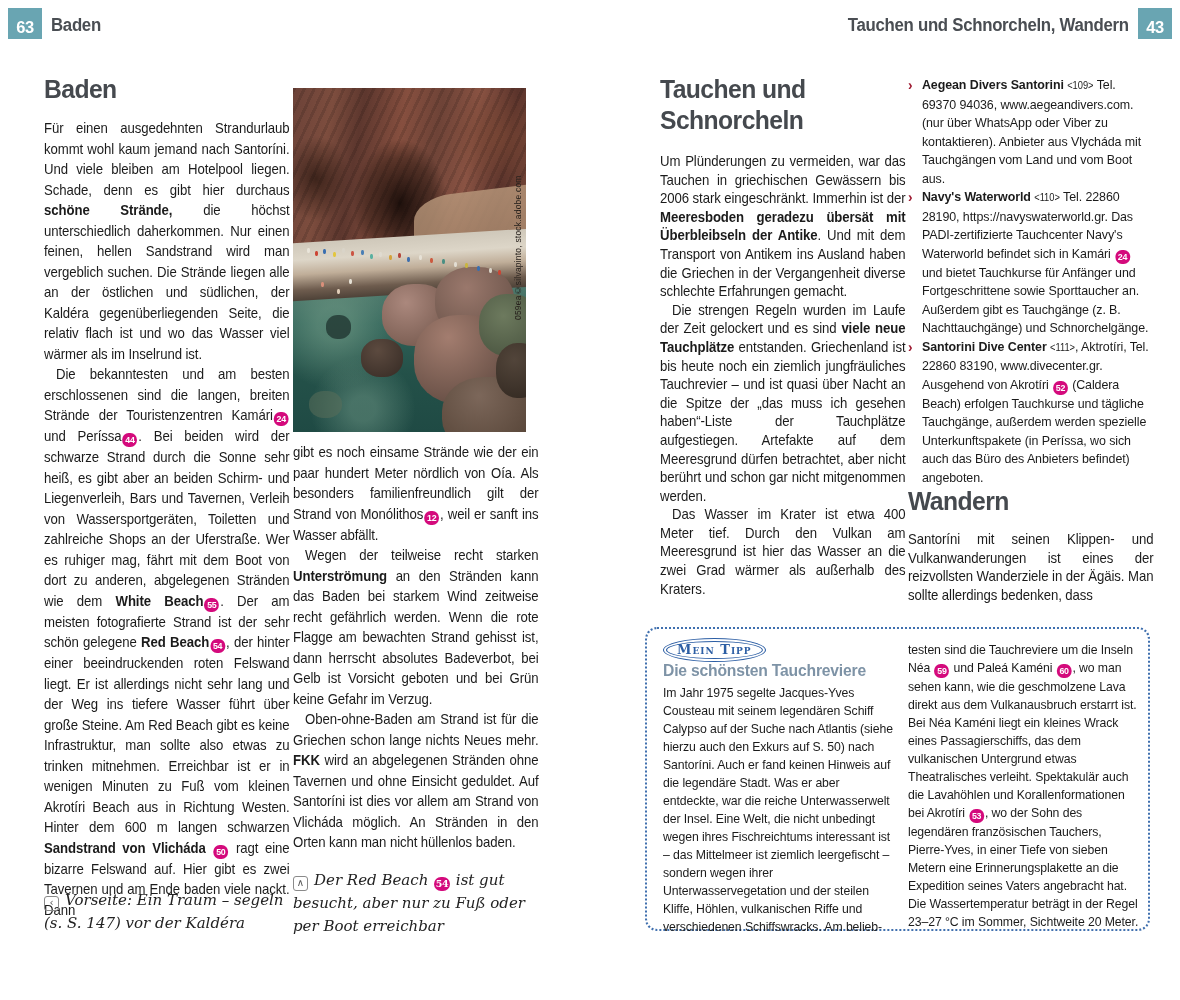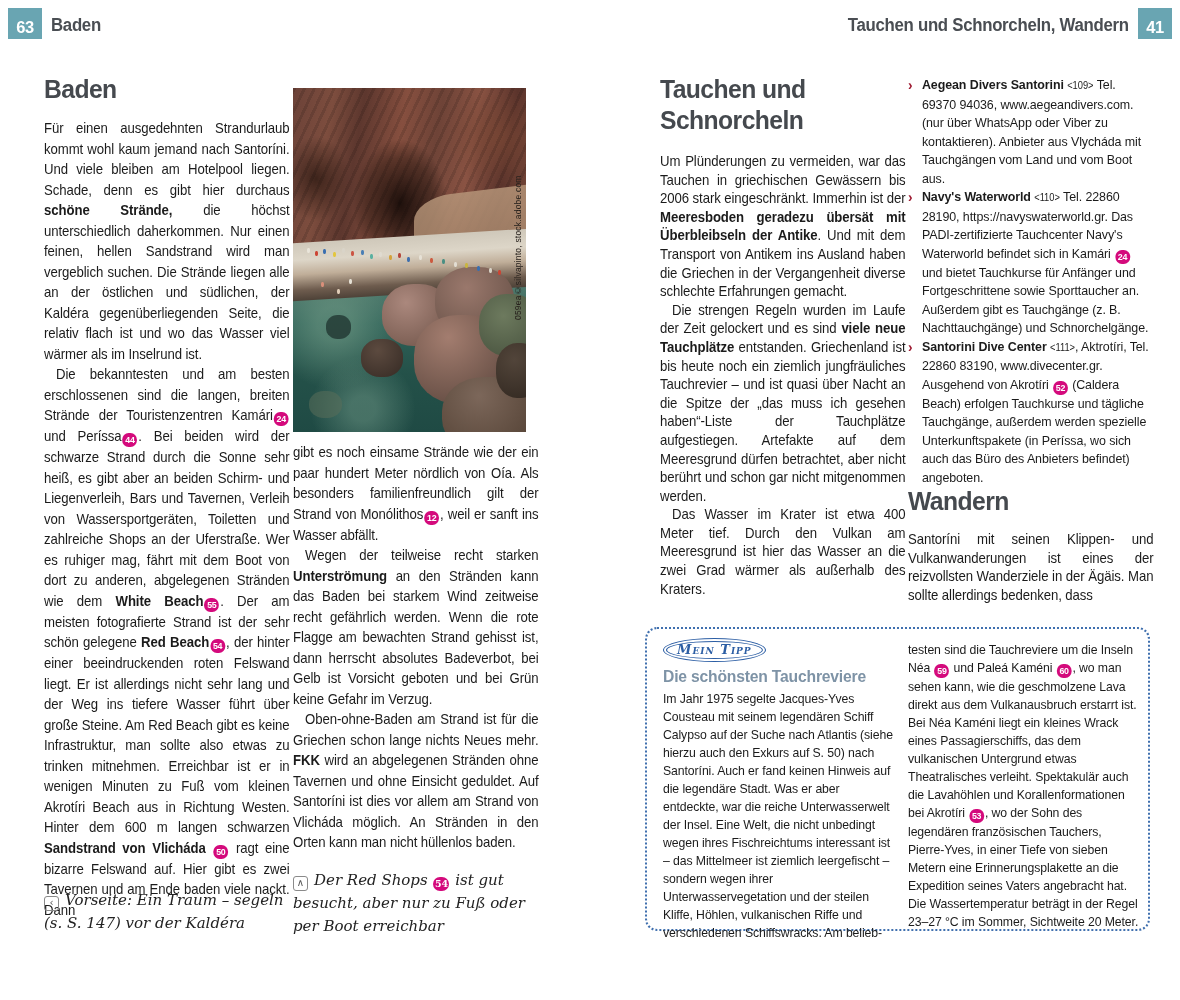--- a/index.html
+++ b/index.html
@@ -59,22 +59,22 @@
     margin-right:6px;vertical-align:-1px;font-family:"DejaVu Sans",sans-serif;
   }
   
   .tipbox{
     position:absolute;left:645px;top:627px;width:505px;height:304px;
     border:2px dotted #3f6fae;border-radius:12px;box-sizing:border-box;
   }
   .tip-logo{
     display:inline-block;color:#2c5ea4;border:1.5px solid #2c5ea4;border-radius:50%;
     outline:1.5px solid #2c5ea4;outline-offset:2px;
-    padding:0 10px 1px;margin:4px 0 6px 3px;
-    font-family:"DejaVu Serif",serif;font-style:italic;font-weight:bold;
+    padding:0 10px 1px;margin:4px 0 0 3px;
+    font-family:"DejaVu Serif",serif;font-weight:bold;
     font-variant:small-caps;font-size:13px;letter-spacing:1px;white-space:nowrap;
   }
   .tip-h{
     font-weight:bold;color:#7e93a6;font-size:16.5px;letter-spacing:-0.2px;
     margin:2px 0 4px 0;transform:scaleX(.95);transform-origin:0 0;
   }
   .tip-col{font-size:13.2px;line-height:18px;letter-spacing:-0.1px;text-align:left;
     transform:scaleX(.93);transform-origin:0 0;}
   .tip-left{position:absolute;left:16px;top:8px;width:252px;}
   .tip-right{position:absolute;left:261px;top:12px;width:250px;}
@@ -110,21 +110,21 @@
 </style>
 </head>
 <body>
 
 <div class="hdr hdr-l">
   <div class="pn">63</div>
   <div class="ht">Baden</div>
 </div>
 <div class="hdr hdr-r">
   <div class="ht">Tauchen und Schnorcheln, Wandern</div>
-  <div class="pn">41</div>
+  <div class="pn">43</div>
 </div>
 
 <div class="h1" style="left:44px;top:74px;">Baden</div>
 
 <div class="col c12" style="left:44px;top:118px;width:264px;">
     <p class="para"><span>Für einen ausgedehnten Strandurlaub kommt wohl kaum jemand nach Santoríni. Und viele bleiben am Hotelpool liegen. Schade, denn es gibt hier durchaus </span><span class="b">schöne Strände,</span><span> die höchst unterschiedlich daherkommen. Nur einen feinen, hellen Sandstrand wird man vergeblich suchen. Die Strände liegen alle an der östlichen und südlichen, der Kaldéra gegenüberliegenden Seite, die relativ flach ist und wo das Wasser viel wärmer als im Inselrund ist.</span></p>
     <p class="para ind"><span>Die bekanntesten und am besten erschlossenen sind die langen, breiten Strände der Touristenzentren Kamári</span><span class="badge">24</span><span> und Períssa</span><span class="badge">44</span><span>. Bei beiden wird der schwarze Strand durch die Sonne sehr heiß, es gibt aber an beiden Schirm- und Liegenverleih, Bars und Tavernen, Verleih von Wassersportgeräten, Toiletten und zahlreiche Shops an der Uferstraße. Wer es ruhiger mag, fährt mit dem Boot von dort zu anderen, abgelegenen Stränden wie dem </span><span class="b">White Beach</span><span class="badge">55</span><span>. Der am meisten fotografierte Strand ist der sehr schön gelegene </span><span class="b">Red Beach</span><span class="badge">54</span><span>, der hinter einer beeindruckenden roten Felswand liegt. Er ist allerdings nicht sehr lang und der Weg ins tiefere Wasser führt über große Steine. Am Red Beach gibt es keine Infrastruktur, man sollte also etwas zu trinken mitnehmen. Erreichbar ist er in wenigen Minuten zu Fuß vom kleinen Akrotíri Beach aus in Richtung Westen. Hinter dem 600 m langen schwarzen </span><span class="b">Sandstrand von Vlicháda</span><span> </span><span class="badge">50</span><span> ragt eine bizarre Felswand auf. Hier gibt es zwei Tavernen und am Ende baden viele nackt. Dann</span></p>
   </div>
 
 <div class="cap" style="left:44px;top:889px;"><span class="cap-icon">‹</span><span><span>Vorseite: Ein Traum – segeln (s. S. 147) vor der Kaldéra</span></span></div>
@@ -171,21 +171,21 @@
     </div>
   <div class="credit">059ea©silvapinto, stock.adobe.com</div>
 </div>
 
 <div class="col c12" style="left:293px;top:442px;width:264px;">
     <p class="para"><span>gibt es noch einsame Strände wie der ein paar hundert Meter nördlich von Oía. Als besonders familienfreundlich gilt der Strand von Monólithos</span><span class="badge">12</span><span>, weil er sanft ins Wasser abfällt.</span></p>
     <p class="para ind"><span>Wegen der teilweise recht starken </span><span class="b">Unterströmung</span><span> an den Stränden kann das Baden bei starkem Wind zeitweise recht gefährlich werden. Wenn die rote Flagge am bewachten Strand gehisst ist, dann herrscht absolutes Badeverbot, bei Gelb ist Vorsicht geboten und bei Grün keine Gefahr im Verzug.</span></p>
     <p class="para ind"><span>Oben-ohne-Baden am Strand ist für die Griechen schon lange nichts Neues mehr. </span><span class="b">FKK</span><span> wird an abgelegenen Stränden ohne Tavernen und ohne Einsicht geduldet. Auf Santoríni ist dies vor allem am Strand von Vlicháda möglich. An Stränden in den Orten kann man nicht hüllenlos baden.</span></p>
   </div>
 
-<div class="cap" style="left:293px;top:869px;"><span class="cap-icon">∧</span><span><span>Der Red Shops </span><span class="badge">54</span><span> ist gut besucht, aber nur zu Fuß oder per Boot erreichbar</span></span></div>
+<div class="cap" style="left:293px;top:869px;"><span class="cap-icon">∧</span><span><span>Der Red Beach </span><span class="badge">54</span><span> ist gut besucht, aber nur zu Fuß oder per Boot erreichbar</span></span></div>
 
 <div class="h1" style="left:660px;top:74px;width:225px;line-height:31px;">Tauchen und Schnorcheln</div>
 
 <div class="col c3" style="left:660px;top:152px;width:264px;">
     <p class="para"><span>Um Plünderungen zu vermeiden, war das Tauchen in griechischen Gewässern bis 2006 stark eingeschränkt. Immerhin ist der </span><span class="b">Meeresboden geradezu übersät mit Überbleibseln der Antike</span><span>. Und mit dem Transport von Antikem ins Ausland haben die Griechen in der Vergangenheit diverse schlechte Erfahrungen gemacht.</span></p>
     <p class="para ind"><span>Die strengen Regeln wurden im Laufe der Zeit gelockert und es sind </span><span class="b">viele neue Tauchplätze</span><span> entstanden. Griechenland ist bis heute noch ein ziemlich jungfräuliches Tauchrevier – und ist quasi über Nacht an die Spitze der „das muss ich gesehen haben“-Liste der Tauchplätze aufgestiegen. Artefakte auf dem Meeresgrund dürfen betrachtet, aber nicht berührt und schon gar nicht mitgenommen werden.</span></p>
     <p class="para ind"><span>Das Wasser im Krater ist etwa 400 Meter tief. Durch den Vulkan am Meeresgrund ist hier das Wasser an die zwei Grad wärmer als außerhalb des Kraters.</span></p>
   </div>
 
 <div class="ops" style="left:908px;top:76px;width:261px;">

